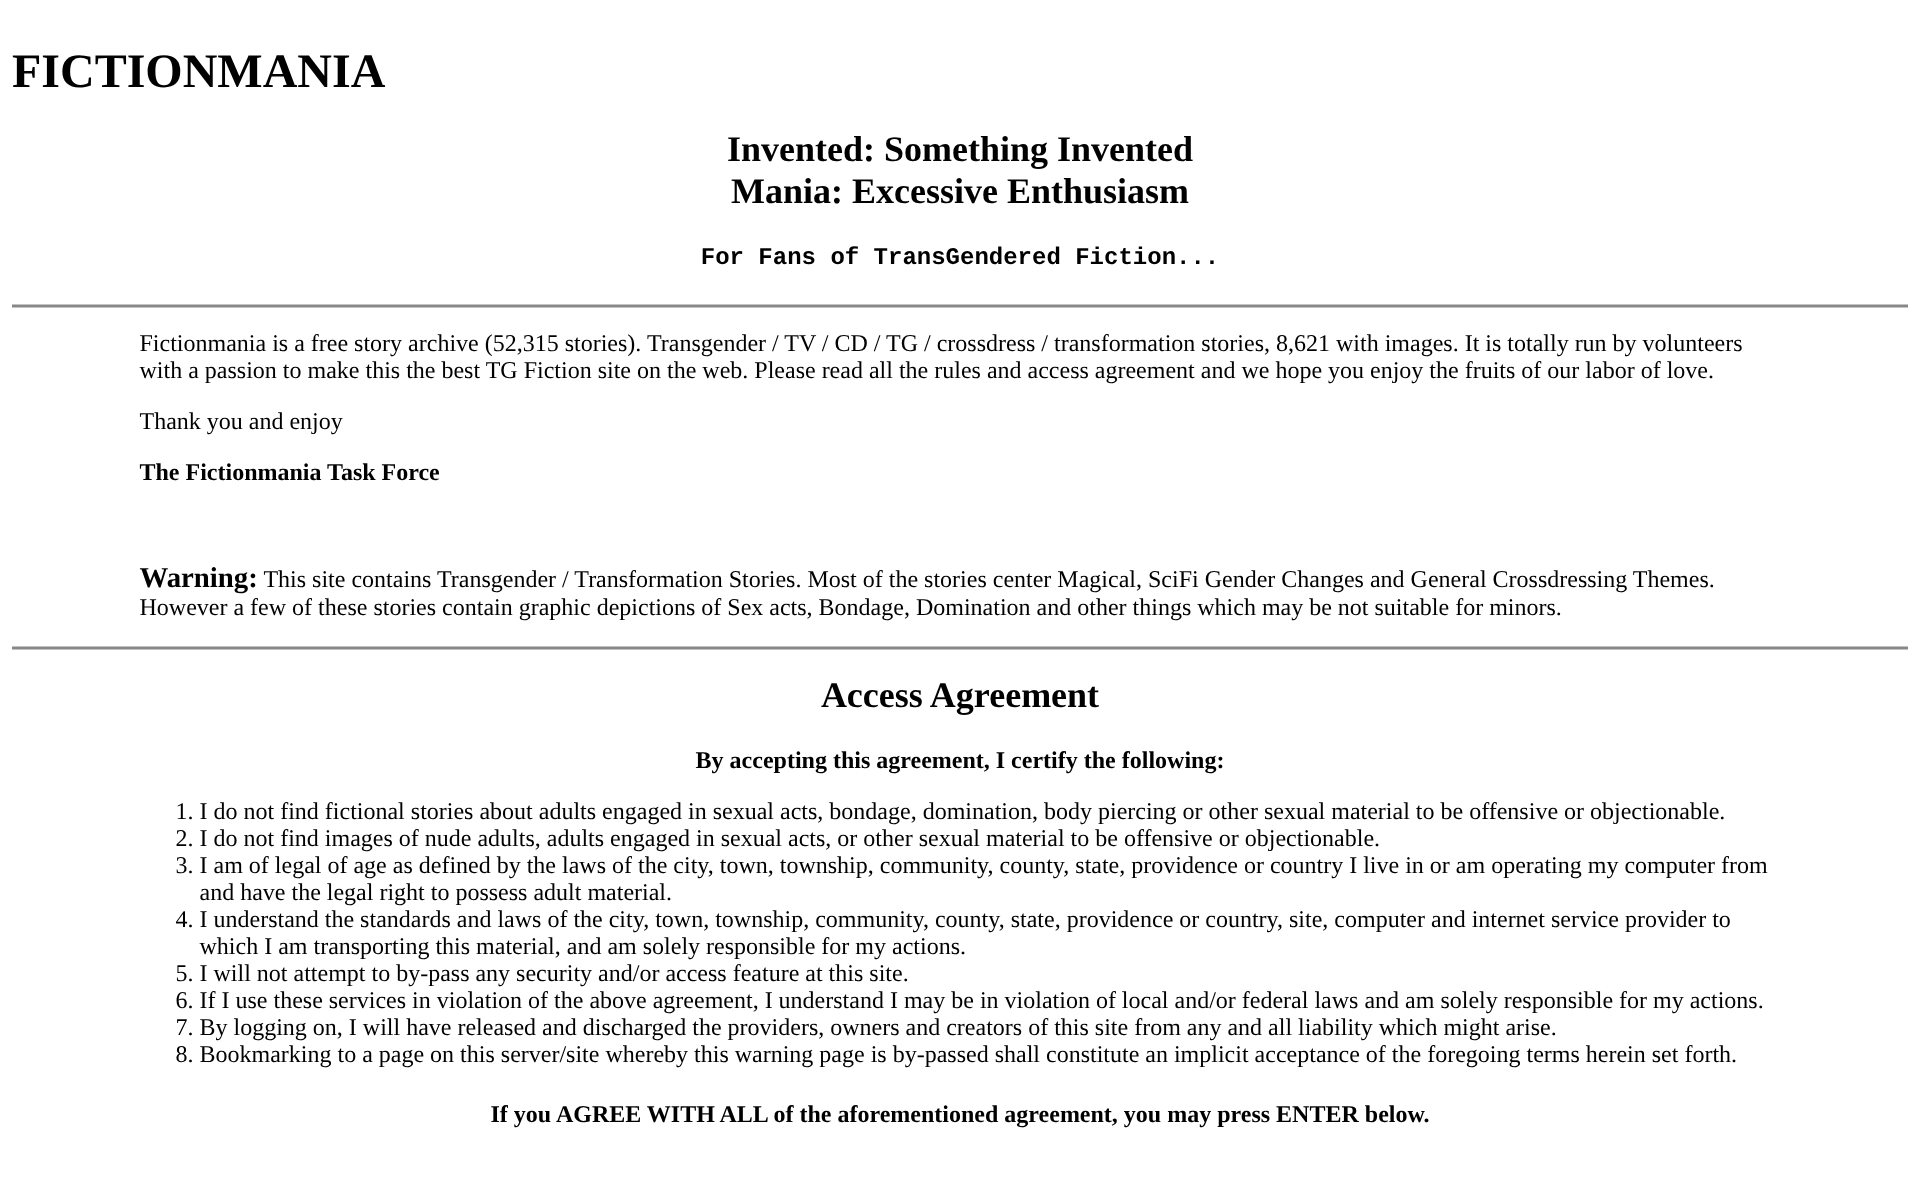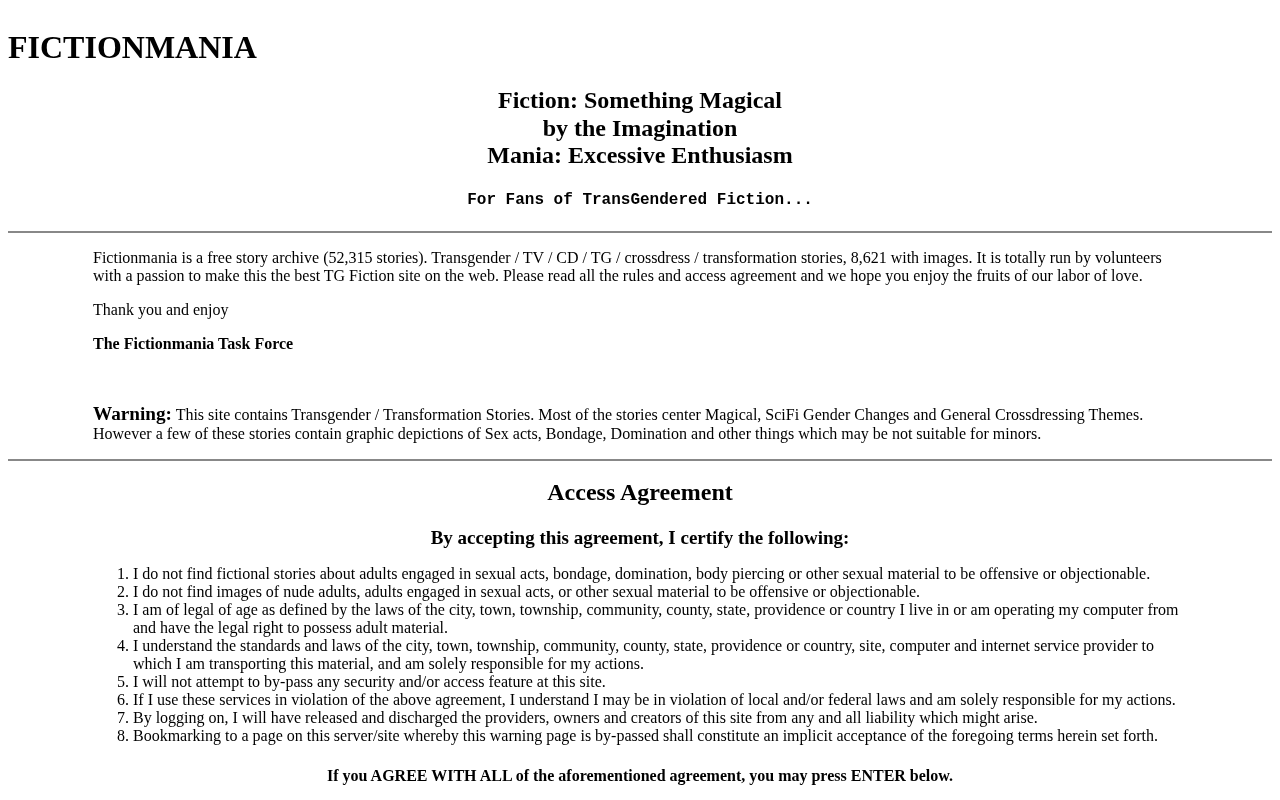--- a/index.html
+++ b/index.html
@@ -55,21 +55,21 @@
     font-weight: bold;
     font-size: 1.2em;
   }
   h2.section-heading {
     font-size: 24px;
     font-weight: bold;
     text-align: center;
     margin: 18px 0 20px 0;
   }
   h4.section-subheading {
-    font-size: 19px;
+    font-size: 16px;
     font-weight: bold;
     text-align: center;
     margin: 21px 0 16px 0;
   }
   ol.agreement-list {
     margin: 16px 0;
     padding-left: 40px;
   }
   ol.agreement-list li {
     margin: 0;
@@ -80,22 +80,21 @@
     text-align: center;
     margin: 22px 0;
   }
 </style>
 </head>
 <body>
 
 <header>
   <h1 class="site-title">FICTIONMANIA</h1>
   <h2 class="definition">
-    <div>Fiction: Something Magical</div>
-    <div>by the Imagination</div>
+    <div>Invented: Something Invented</div>
     <div>Mania: Excessive Enthusiasm</div>
   </h2>
   <h4 class="tagline">For Fans of TransGendered Fiction...</h4>
 </header>
 
 <hr class="rule">
 
 <section class="content">
   <p>Fictionmania is a free story archive (52,315 stories). Transgender / TV / CD / TG / crossdress / transformation stories, 8,621 with images. It is totally run by volunteers with a passion to make this the best TG Fiction site on the web. Please read all the rules and access agreement and we hope you enjoy the fruits of our labor of love.</p>
   <p>Thank you and enjoy</p>

